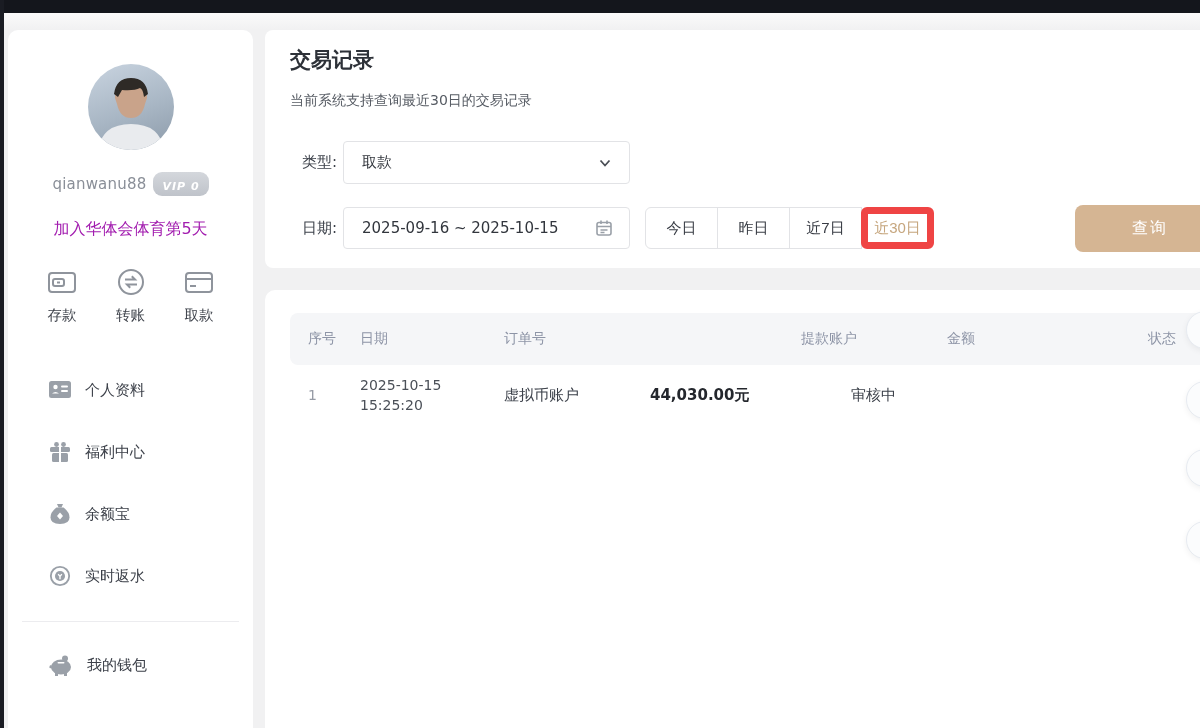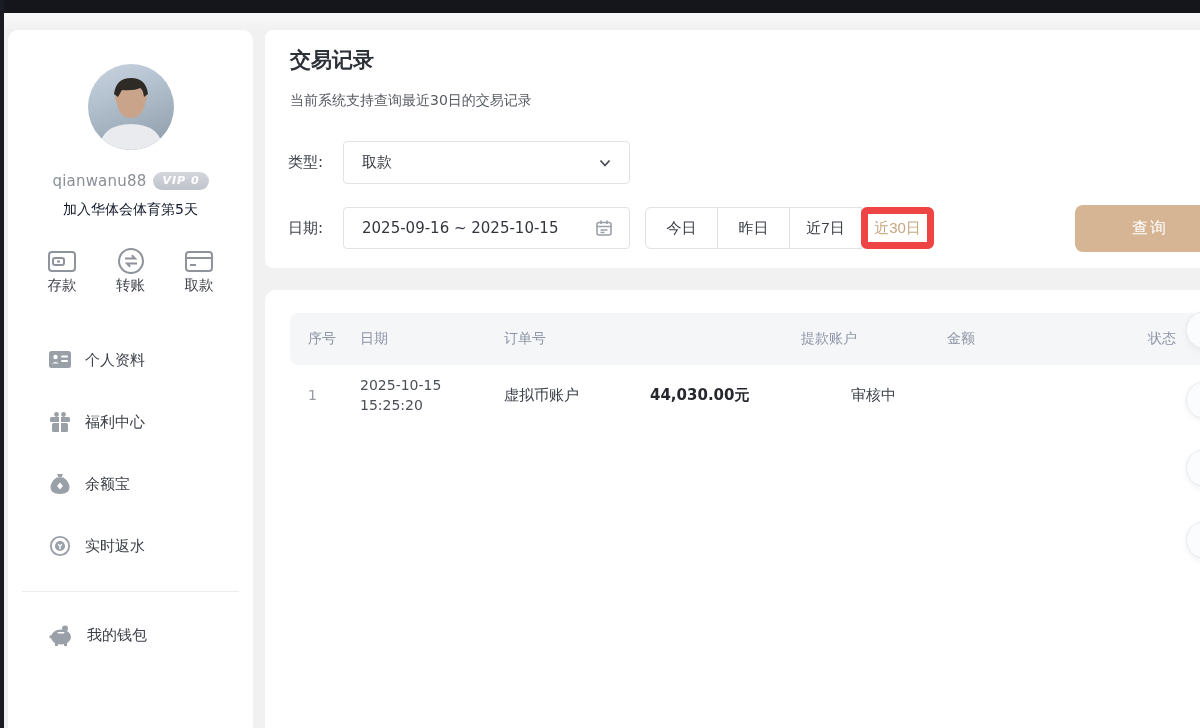--- a/index.html
+++ b/index.html
@@ -17,37 +17,37 @@
   .left-strip { position:absolute; top:0; left:0; width:4px; height:728px; background:#1a1c23; z-index:6; }
 
   
   .sidebar { position:absolute; left:8px; top:30px; width:245px; height:698px;
     background:#fff; border-radius:10px 10px 0 0; z-index:2; }
   .avatar { width:86px; height:86px; border-radius:50%; overflow:hidden;
     margin:34px auto 0; background:linear-gradient(160deg,#c9d4e0 0%,#a8b6c4 55%,#8c9aa9 100%); }
   .user-line { display:flex; align-items:center; justify-content:center; gap:7px; margin-top:22px; }
   .username { font-size:15px; color:#8a8f98; letter-spacing:.2px; }
   .vip-badge { background:linear-gradient(#d4d7dc,#bfc3ca); color:#fff; font-size:11px;
-    font-weight:700; font-style:italic; border-radius:9px; padding:2px 9px 3px; letter-spacing:1px;text-align:right; }
-  .join-text { text-align:center; font-size:14px; color:#0f172a; margin-top:11px; }
+    font-weight:700; font-style:italic; border-radius:9px; padding:8px 9px 3px; letter-spacing:1px;text-align:right; }
+  .join-text { text-align:center; font-size:16px; color:#a21caf; margin-top:23px; }
   .quick-actions { display:flex; justify-content:space-between; padding:0 26px; margin-top:27px; }
-  .qa { display:flex; flex-direction:column; align-items:center; cursor:pointer; width:56px; }
+  .qa { display:flex; flex-direction:column; align-items:center; gap:9px; cursor:pointer; width:56px; }
   .qa-label { font-size:14.5px; color:#3c4049; }
   .menu { margin-top:34px; }
   .menu-item { display:flex; align-items:center; gap:13px; height:62px; padding-left:40px; cursor:pointer; }
   .menu-item .mi-label { font-size:15px; color:#3c4049; }
   .side-divider { border-top:1px solid #ececef; margin:14px 14px 0; }
   .menu-item.wallet { margin-top:12px; }
 
   
   .filter-card { position:absolute; left:265px; top:30px; width:960px; height:238px;
     background:#fff; border-radius:8px; z-index:1; }
   .page-title { position:absolute; left:25px; top:16px; font-size:21px; font-weight:700; color:#2d3138; }
   .page-subtitle { position:absolute; left:25px; top:62px; font-size:14px; color:#565b63; }
-  .frow-label { position:absolute; left:23px; font-size:15px; color:#3d424b; line-height:43px; }
+  .frow-label { position:absolute; left:37px; font-size:15px; color:#3d424b; line-height:43px; }
   .type-label { top:111px; }
   .date-label { top:177px; }
   .select-box, .date-box { position:absolute; left:78px; width:287px; height:43px;
     border:1px solid #e2e3e6; border-radius:4px; background:#fff; display:flex;
     align-items:center; padding:0 16px 0 18px; cursor:pointer; }
   .select-box { top:111px; }
   .date-box { top:177px; height:42px;gap:26px; }
   .select-box .val, .date-box .val { font-size:15px; color:#32363d; flex:1; }
   .range-group { position:absolute; left:380px; top:177px; height:58px; display:flex; }
   .range-btn { width:73px; height:42px; background:#fff; border:1px solid #e2e3e6;

